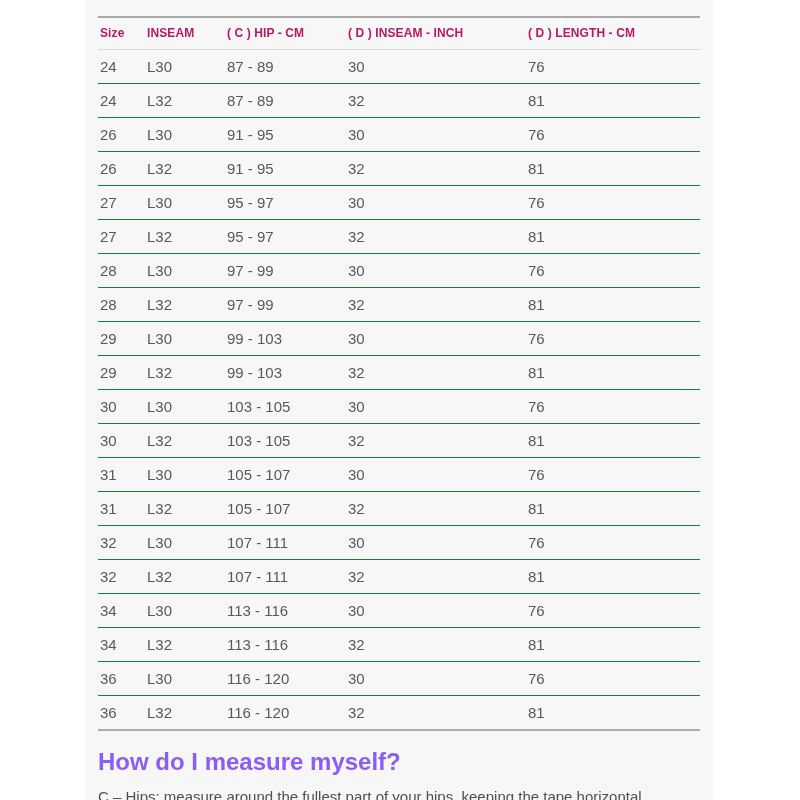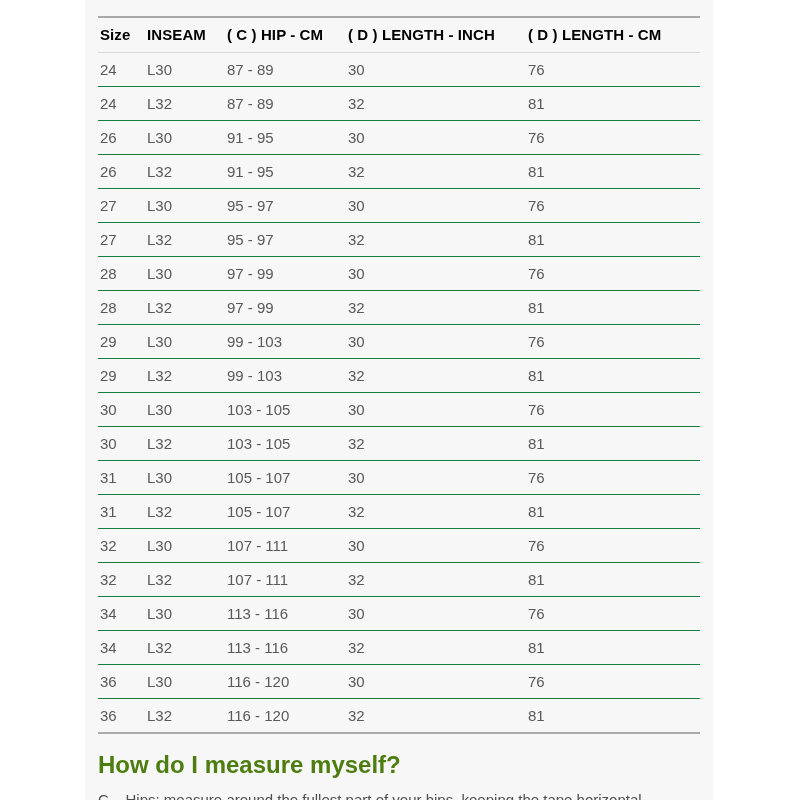--- a/index.html
+++ b/index.html
@@ -25,41 +25,41 @@
   .size-table col.c2 { width: 80px; }
   .size-table col.c3 { width: 121px; }
   .size-table col.c4 { width: 180px; }
   .size-table col.c5 { width: 172px; }
   .size-table thead tr {
     border-top: 2px solid #a9a9a9;
     border-bottom: 1px solid #d9d9d9;
   }
   .size-table th {
     text-align: left;
-    font-size: 15px;
+    font-size: 12px;
     font-weight: bold;
-    color: #000000;
+    color: #be185d;
     padding: 8px 0 9px 0;
     letter-spacing: 0.1px;
     white-space: nowrap;
   }
   .size-table th:first-child, .size-table td:first-child { padding-left: 2px; }
   .size-table tbody tr { border-bottom: 1px solid #15803d; }
   .size-table tbody tr:last-child { border-bottom: 2px solid #ababab; }
   .size-table td {
     font-size: 15px;
     color: #595959;
     padding: 8px 0;
     white-space: nowrap;
   }
   .measure-heading {
     margin: 17px 0 10px 13px;
     font-size: 24px;
     font-weight: bold;
-    color: #4d7c0f;
+    color: #8b5cf6;
   }
   .measure-note {
     margin: 13px 0 0 13px;
     font-size: 15px;
     color: #4f4f4f;
     line-height: 16px;
   }
 </style>
 </head>
 <body>
@@ -72,21 +72,21 @@
         <col class="c2">
         <col class="c3">
         <col class="c4">
         <col class="c5">
     </colgroup>
     <thead>
       <tr>
           <th>Size</th>
           <th>INSEAM</th>
           <th>( C ) HIP - CM</th>
-          <th>( D ) LENGTH - INCH</th>
+          <th>( D ) INSEAM - INCH</th>
           <th>( D ) LENGTH - CM</th>
         </tr>
     </thead>
     <tbody>
         <tr>
           <td>24</td>
           <td>L30</td>
           <td>87 - 89</td>
           <td>30</td>
           <td>76</td>

